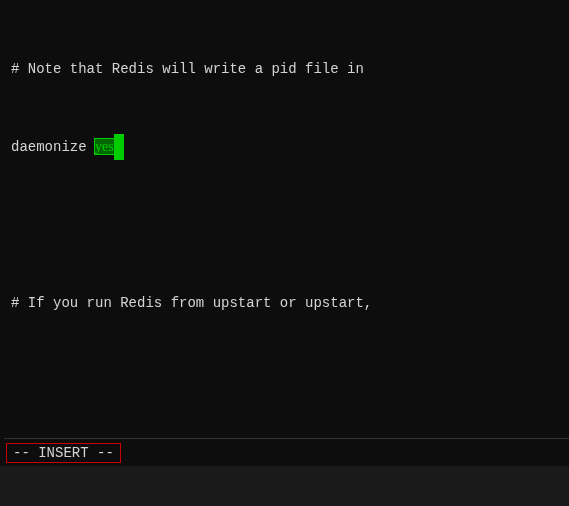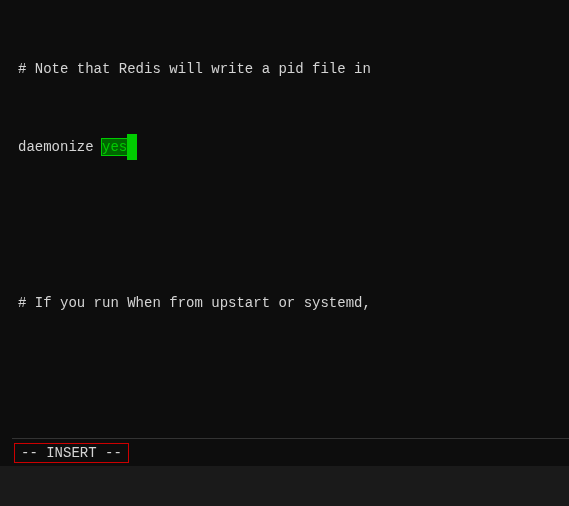--- a/index.html
+++ b/index.html
@@ -15,21 +15,21 @@
       font-family: 'Courier New', Courier, monospace;
       font-size: 14px;
       overflow: hidden;
     }
 
     #editor-container {
       width: 569px;
       height: 466px;
       background-color: #0d0d0d;
       color: #d4d4d4;
-      padding: 4px 18px;
+      padding: 4px 11px;
       position: relative;
       overflow: hidden;
     }
 
     .code-content {
       line-height: 26px;
       white-space: pre;
       color: #d4d4d4;
     }
 
@@ -40,21 +40,21 @@
     .cursor-box {
       display: inline-block;
       background-color: #00cc00;
       color: #000000;
       width: 10px;
     }
 
     .status-bar {
       position: absolute;
       bottom: 0;
-      left: 12px;
+      left: 4px;
       right: 0;
       height: 28px;
       background-color: #0d0d0d;
       display: flex;
       align-items: center;
       border-top: 1px solid #333;
     }
 
     .insert-mode {
       color: #d4d4d4;
@@ -82,31 +82,32 @@
 
     .daemonize-line {
       display: block;
       line-height: 26px;
     }
 
     .yes-highlight {
       color: #00cc00;
       background-color: #006600;
       outline: 1px solid #00cc00;
+      font-family: Liberation Serif, serif;
     }
   </style>
 </head>
 <body>
 
 <div id="editor-container">
   <div class="code-content">
     <span class="line comment"># Note that Redis will write a pid file in</span>
     <span class="daemonize-line">daemonize <span class="yes-highlight">yes</span><span class="cursor-box"> </span></span>
     <span class="line"> </span>
-    <span class="line comment"># If you run When from upstart or systemd,</span>
+    <span class="line comment"># If you run Redis from upstart or upstart,</span>
     
     
     
     
     
     
     
     
     
     

